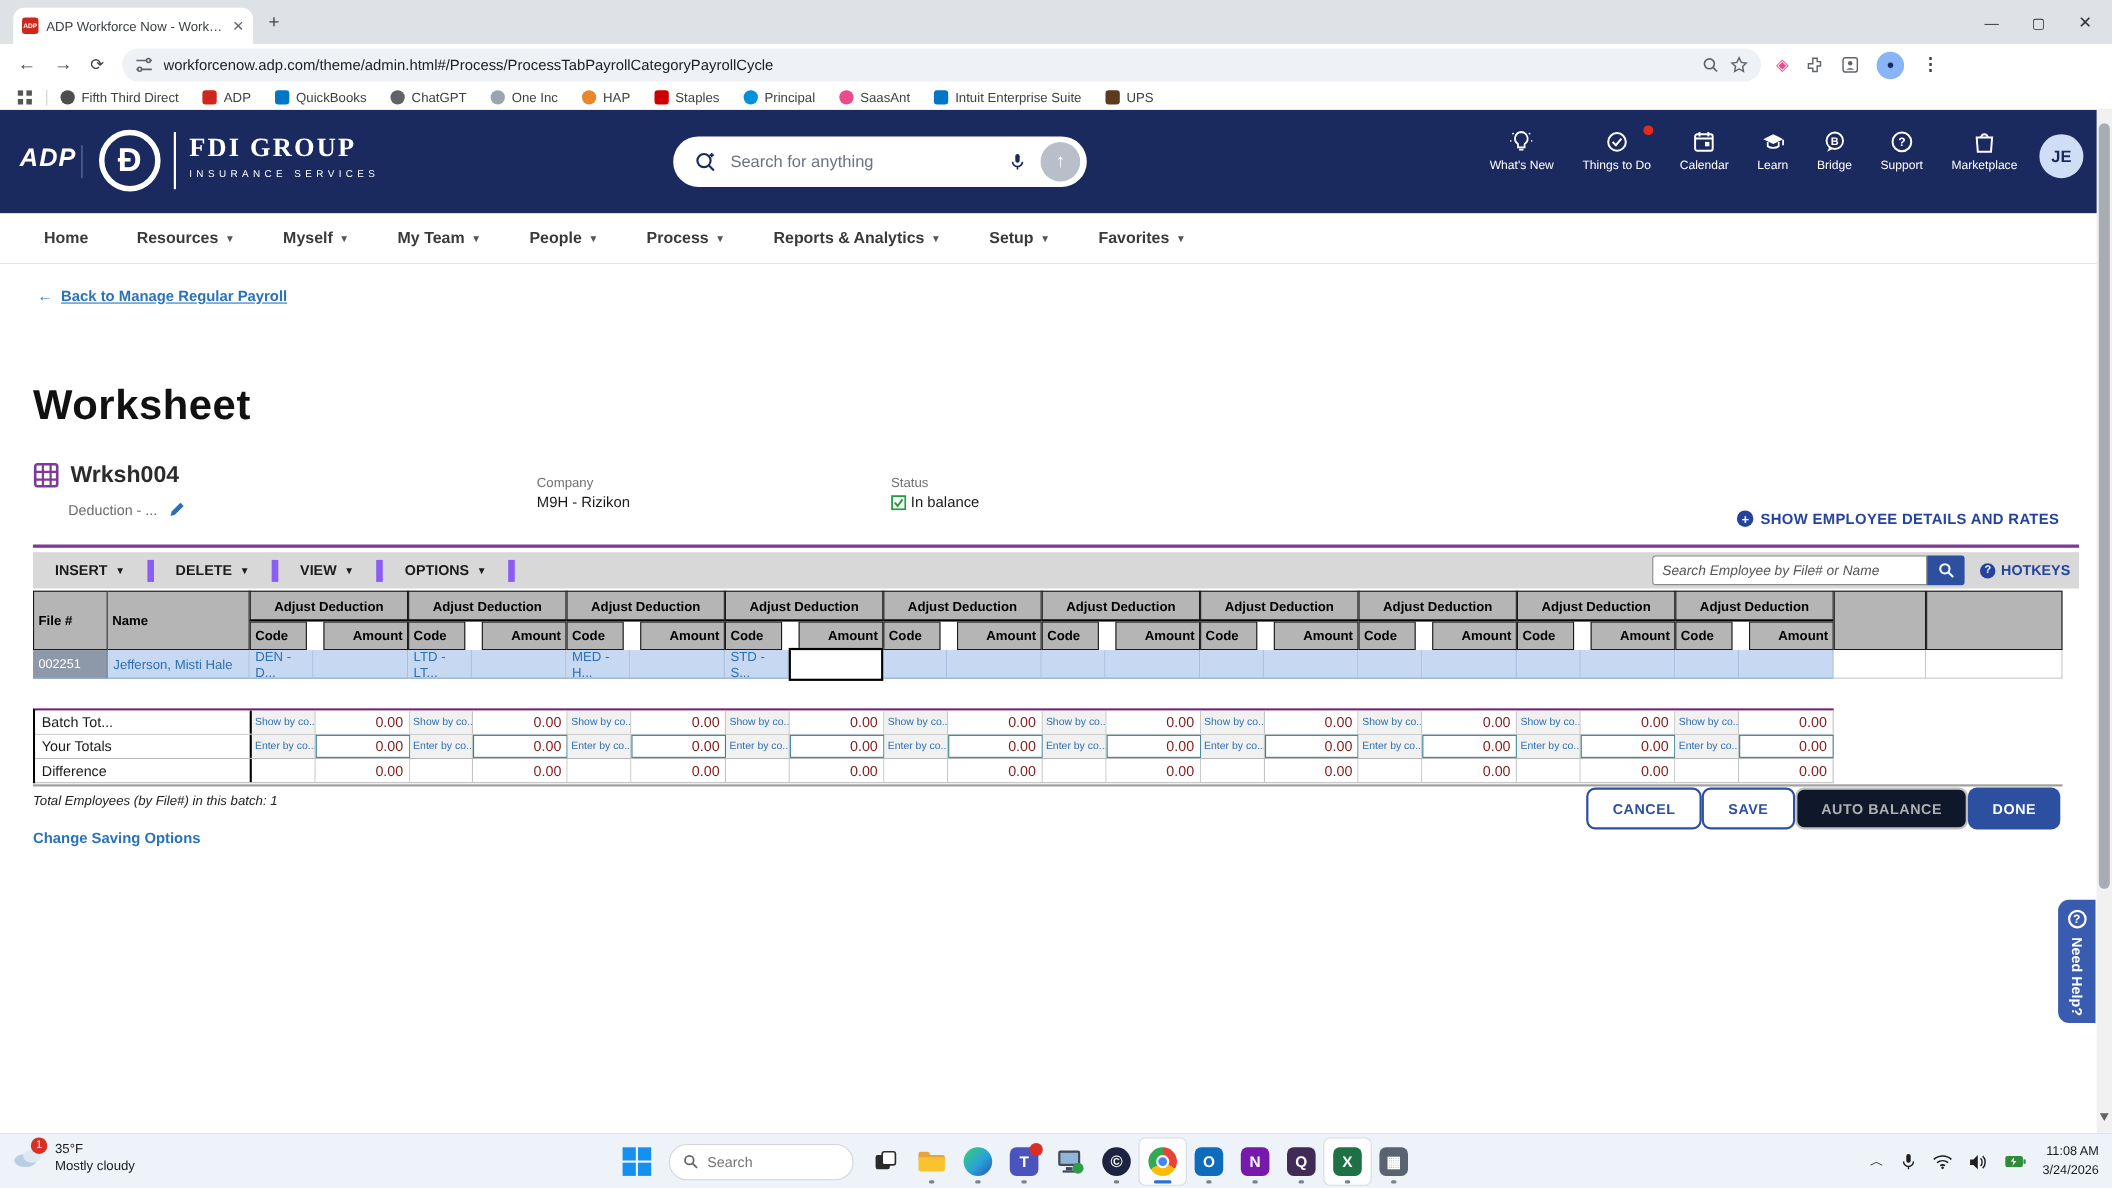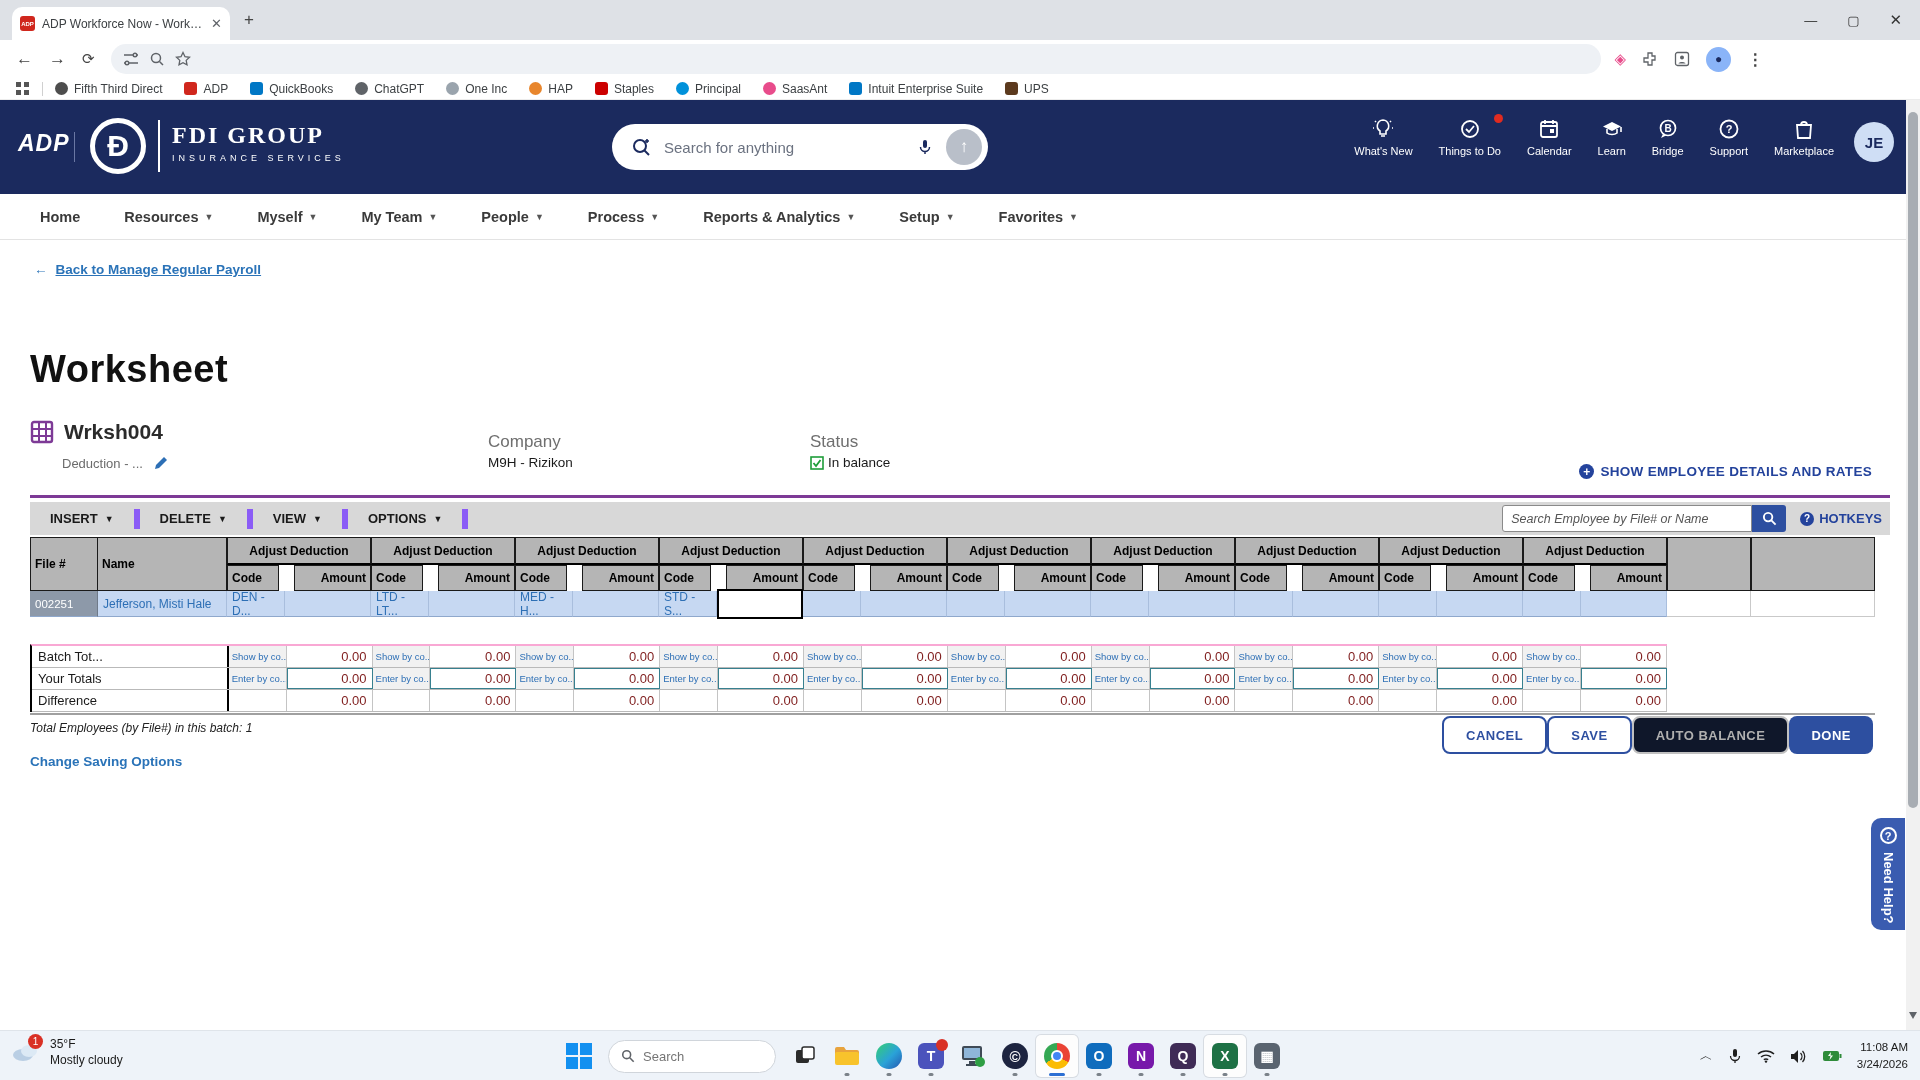--- a/index.html
+++ b/index.html
@@ -48,21 +48,21 @@
   .nav-item { font-size:14.5px; color:#3a3a3a; font-weight:bold; display:flex; align-items:center; gap:6px; white-space:nowrap; }
   .nav-item .caret { font-size:9px; color:#555; }
   
   #content { position:absolute; left:0; top:240px; width:1920px; height:790px; background:#fff; }
   #backlink { position:absolute; left:34px; top:22px; font-size:13.5px; color:#2a73b8; display:flex; gap:8px; align-items:center; }
   #backlink .txt { text-decoration:underline; font-weight:bold; }
   #pg-title { position:absolute; left:30px; top:108px; font-size:38px; font-weight:800; color:#111; letter-spacing:0.5px; }
   #ws-id-row { position:absolute; left:30px; top:180px; display:flex; align-items:center; gap:10px; }
   #ws-id { font-size:21px; font-weight:bold; color:#2b2b2b; }
   #ws-sub { position:absolute; left:62px; top:216px; font-size:13px; color:#6b6b6b; display:flex; align-items:flex-end; gap:10px; }
-  .fld-lbl { font-size:17px; color:#6f6f6f; }
+  .fld-lbl { font-size:12px; color:#6f6f6f; }
   .fld-val { font-size:13.5px; color:#1a1a1a; margin-top:3px; }
   #company-blk { position:absolute; left:488px; top:192px; }
   #status-blk { position:absolute; left:810px; top:192px; }
   #status-blk .fld-val { display:flex; align-items:center; gap:4px; }
   #show-details { position:absolute; right:48px; top:224px; font-size:13.5px; font-weight:bold; color:#24439c; display:flex; align-items:center; gap:6px; letter-spacing:0.3px;}
   .plus-circ { width:15px; height:15px; border-radius:50%; background:#24439c; color:#fff; font-size:12px; display:flex; align-items:center; justify-content:center; }
   #purple-rule { position:absolute; left:30px; top:255px; width:1860px; height:3px; background:#7d3a96; }
   
   #tbl-toolbar { position:absolute; left:30px; top:262px; width:1860px; height:33px; background:#d8d8d8; display:flex; align-items:center; }
   .tb-item { font-size:13px; font-weight:bold; color:#1a1a1a; padding:0 20px; height:20px; display:flex; align-items:center; gap:7px; border-right:6px solid #8b5cf6; }
@@ -82,21 +82,21 @@
   .grp-top { height:28px; background:#b5b5b5; border:1px solid #1a1a1a; border-bottom:2px solid #000; font-size:12px; font-weight:bold; display:flex; align-items:center; justify-content:center; }
   .grp-sub { display:flex; height:26px;gap:15px; }
   .grp-sub .code { width:58px; }
   .grp-sub .amt { width:86px; justify-content:flex-end; }
   .drow { display:flex; height:26px; }
   .dc { font-size:12px; display:flex; align-items:center; padding:0 5px; border-right:1px solid #a9bedd; border-bottom:1px solid #8fa8cc; background:#c6d8f2; color:#2d6fb5; }
   .dc.fileno { background:#8d99a9; color:#fff; font-size:11.5px; border-right:1px solid #6f7a89; justify-content:flex-start;}
   .dc.amtc { justify-content:flex-end; }
   .dc.focused { background:#fff; border:2px solid #000; margin:-2px 0; height:30px; z-index:3; position:relative; }
   .dc.fillr { background:#fff; border-right:1px solid #c9c9c9; border-bottom:1px solid #c9c9c9; }
-  #tot-block { margin-top:27px; border-top:2px solid #f9a8d4; border-left:2px solid #000; width:1637px; }
+  #tot-block { margin-top:27px; border-top:2px solid #701a75; border-left:2px solid #000; width:1637px; }
   .tot-row { display:flex; height:22px; border-bottom:1px solid #b9b9b9; }
   .tot-lbl { width:197px; border-right:2px solid #000; font-size:13px; color:#1a1a1a; display:flex; align-items:center; padding:0 6px; background:#fff; }
   .tot-code { width:58px; background:#f1f1f1; border-right:1px solid #c4c4c4; font-size:9.5px; color:#2d6fb5; display:flex; align-items:center; padding:0 3px; white-space:nowrap; overflow:hidden; }
   .tot-amt { width:86px; background:#fff; border-right:1px solid #c4c4c4; font-size:13px; color:#7f1d1d; display:flex; align-items:center; justify-content:flex-end; padding:0 5px; }
   .tot-amt.inputy { border:1.5px solid #37808f; }
   #tbl-bottomline { position:absolute; left:30px; top:473px; width:1845px; height:2px; background:#a0a0a0; }
   #total-emp { position:absolute; left:30px; top:481px; font-size:12px; font-style:italic; color:#222; }
   #change-saving { position:absolute; left:30px; top:514px; font-size:13.5px; color:#2a73b8; font-weight:bold; }
   #btn-row { position:absolute; right:47px; top:476px; display:flex; }
   .btn { height:38px; border-radius:8px; font-size:13px; font-weight:bold; display:flex; align-items:center; justify-content:center; padding:0 22px; letter-spacing:0.5px; }
@@ -148,20 +148,21 @@
 <div id="urlbar">
   <span class="navg">←</span>
   <span class="navg">→</span>
   <span class="navg" style="font-size:15px;">⟳</span>
   <div id="omni">
     <svg class="oicon" viewBox="0 0 16 16">
         <path d="M1 4h10M13 4h2M1 12h2M5 12h10" stroke="#5f6368" stroke-width="1.5" fill="none"></path>
         <circle cx="12" cy="4" r="1.8" fill="none" stroke="#5f6368" stroke-width="1.4"></circle>
         <circle cx="4" cy="12" r="1.8" fill="none" stroke="#5f6368" stroke-width="1.4"></circle>
       </svg>
+    <span class="url">workforcenow.adp.com/theme/admin.html#/Process/ProcessTabPayrollCategoryPayrollCycle</span>
     <svg class="oicon" viewBox="0 0 16 16">
         <circle cx="7" cy="7" r="4.5" fill="none" stroke="#5f6368" stroke-width="1.5"></circle>
         <path d="M10.5 10.5L14 14" stroke="#5f6368" stroke-width="1.5"></path>
       </svg>
     <svg class="oicon" viewBox="0 0 16 16">
         <path d="M8 1.5l2 4.2 4.5.6-3.3 3.1.8 4.5L8 11.7l-4 2.2.8-4.5L1.5 6.3 6 5.7z" fill="none" stroke="#5f6368" stroke-width="1.3"></path>
       </svg>
   </div>
   <div class="right-icons">
     <span style="color:#e84c8b; font-size:15px;">◈</span>

